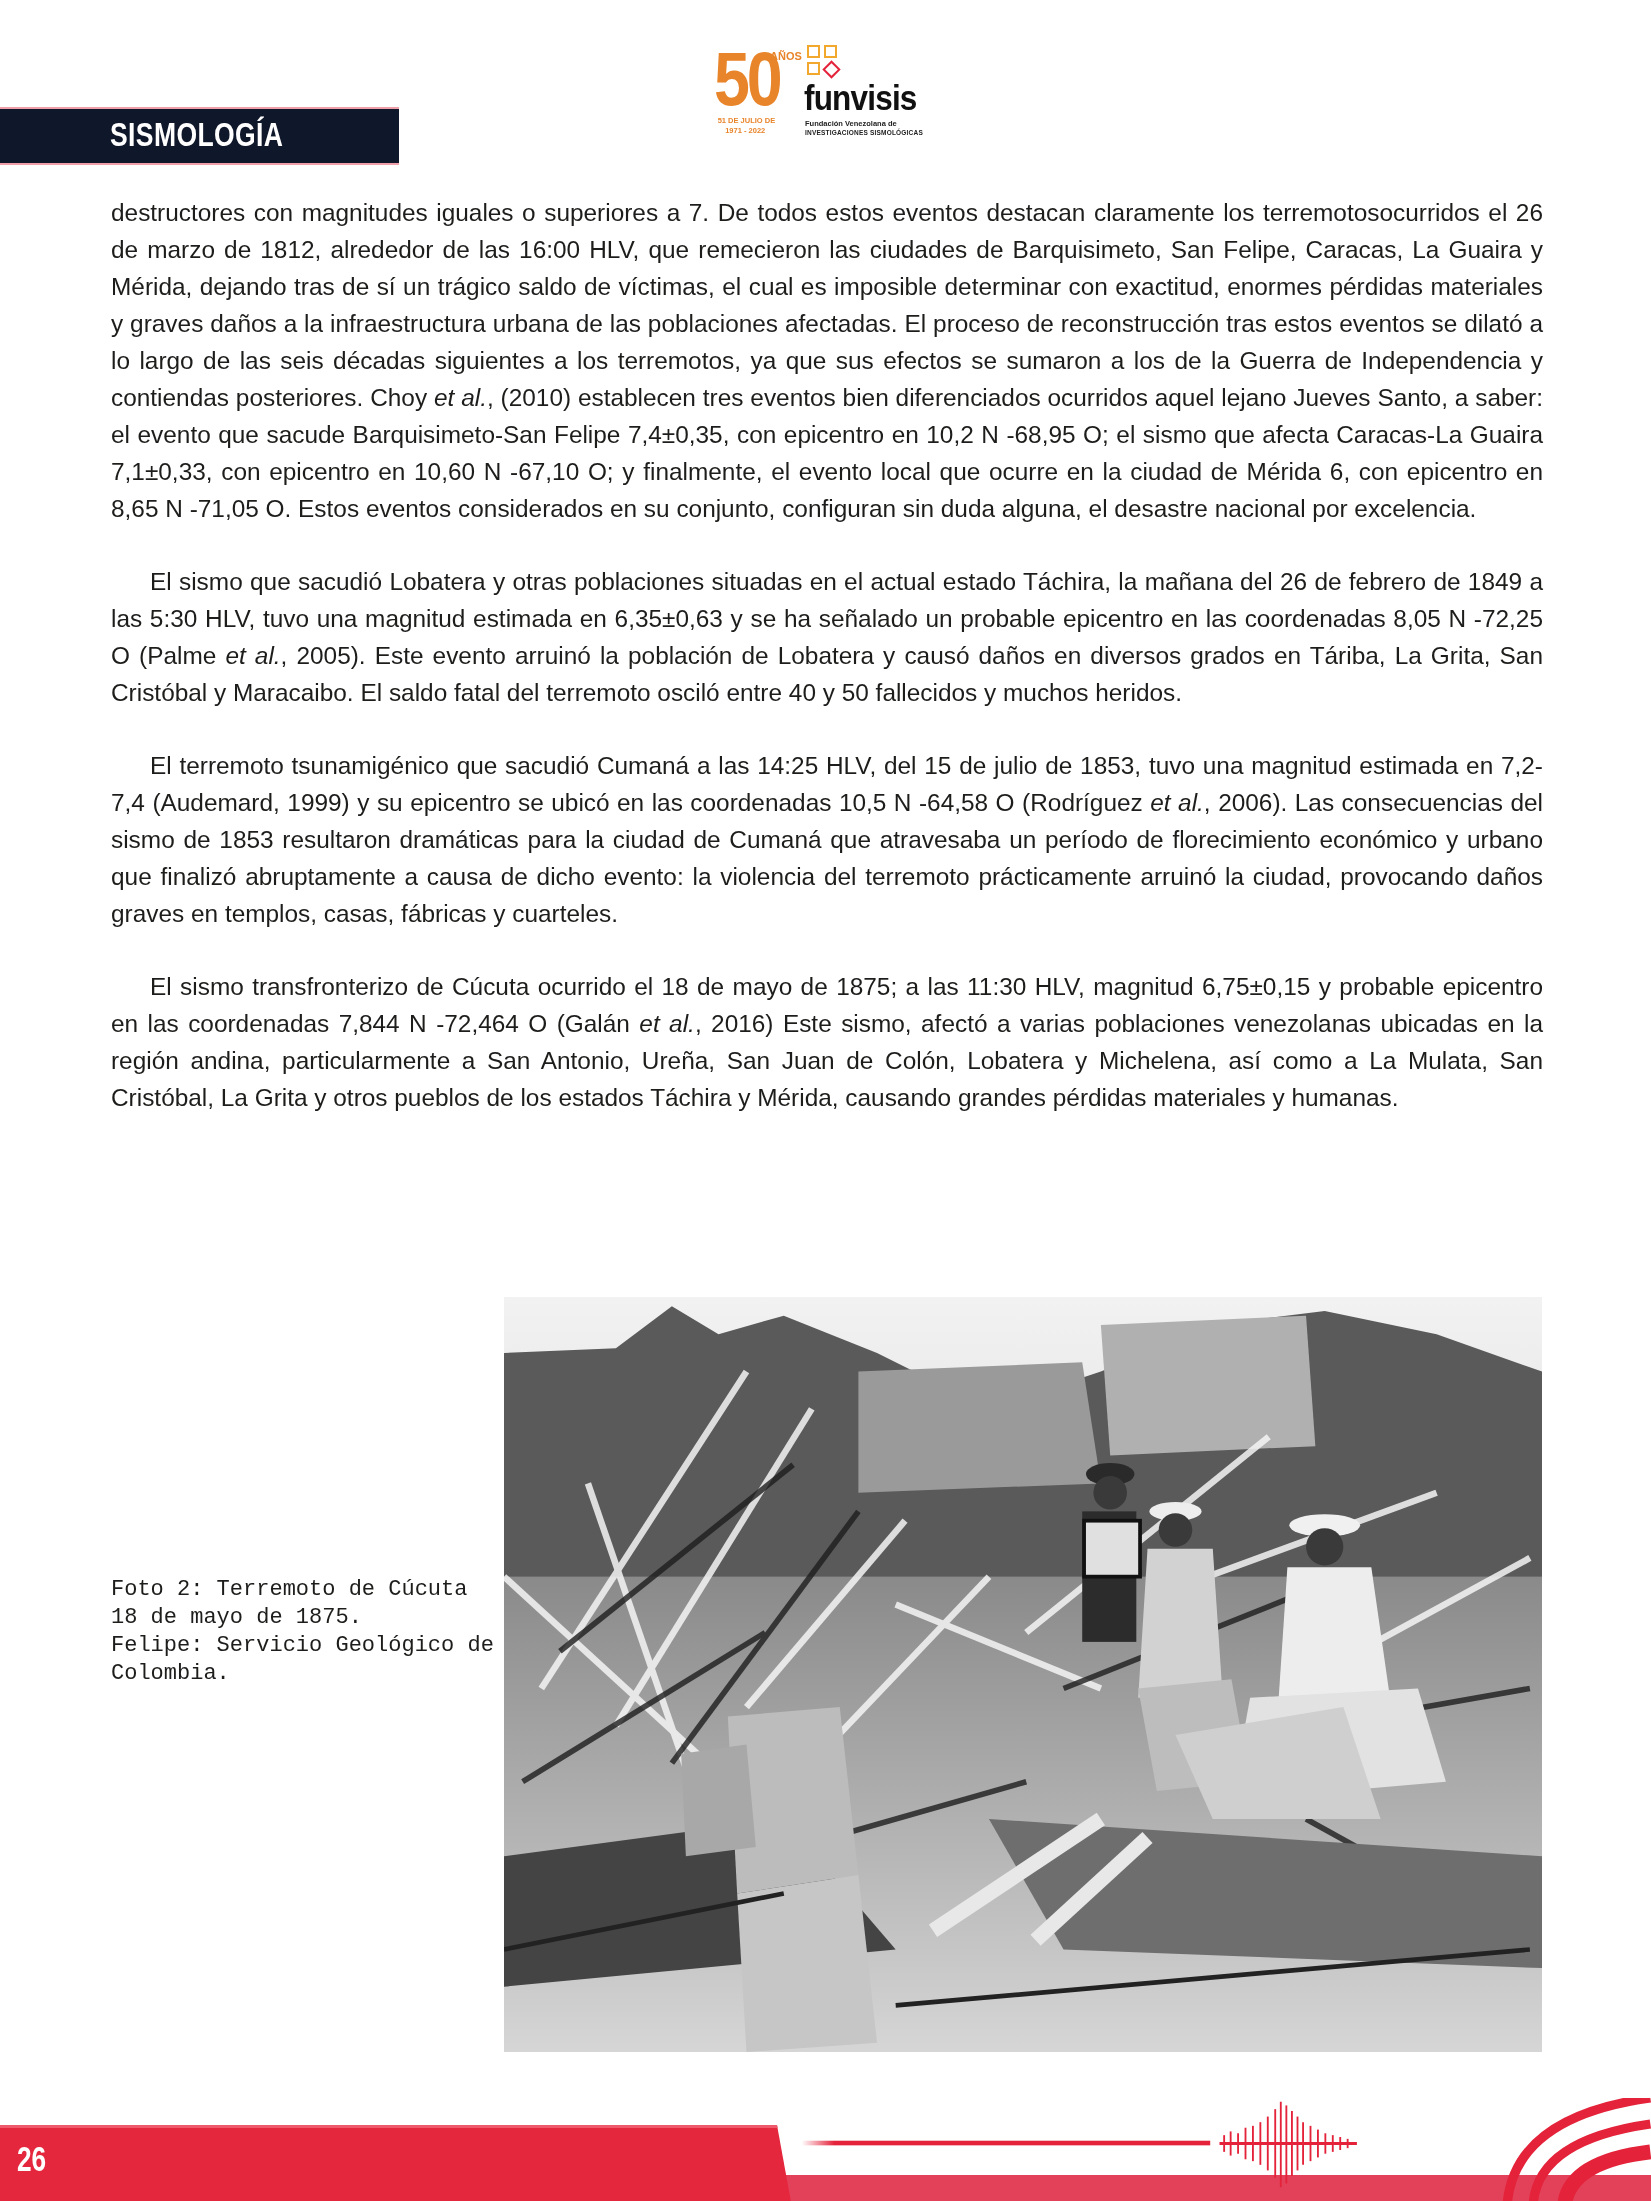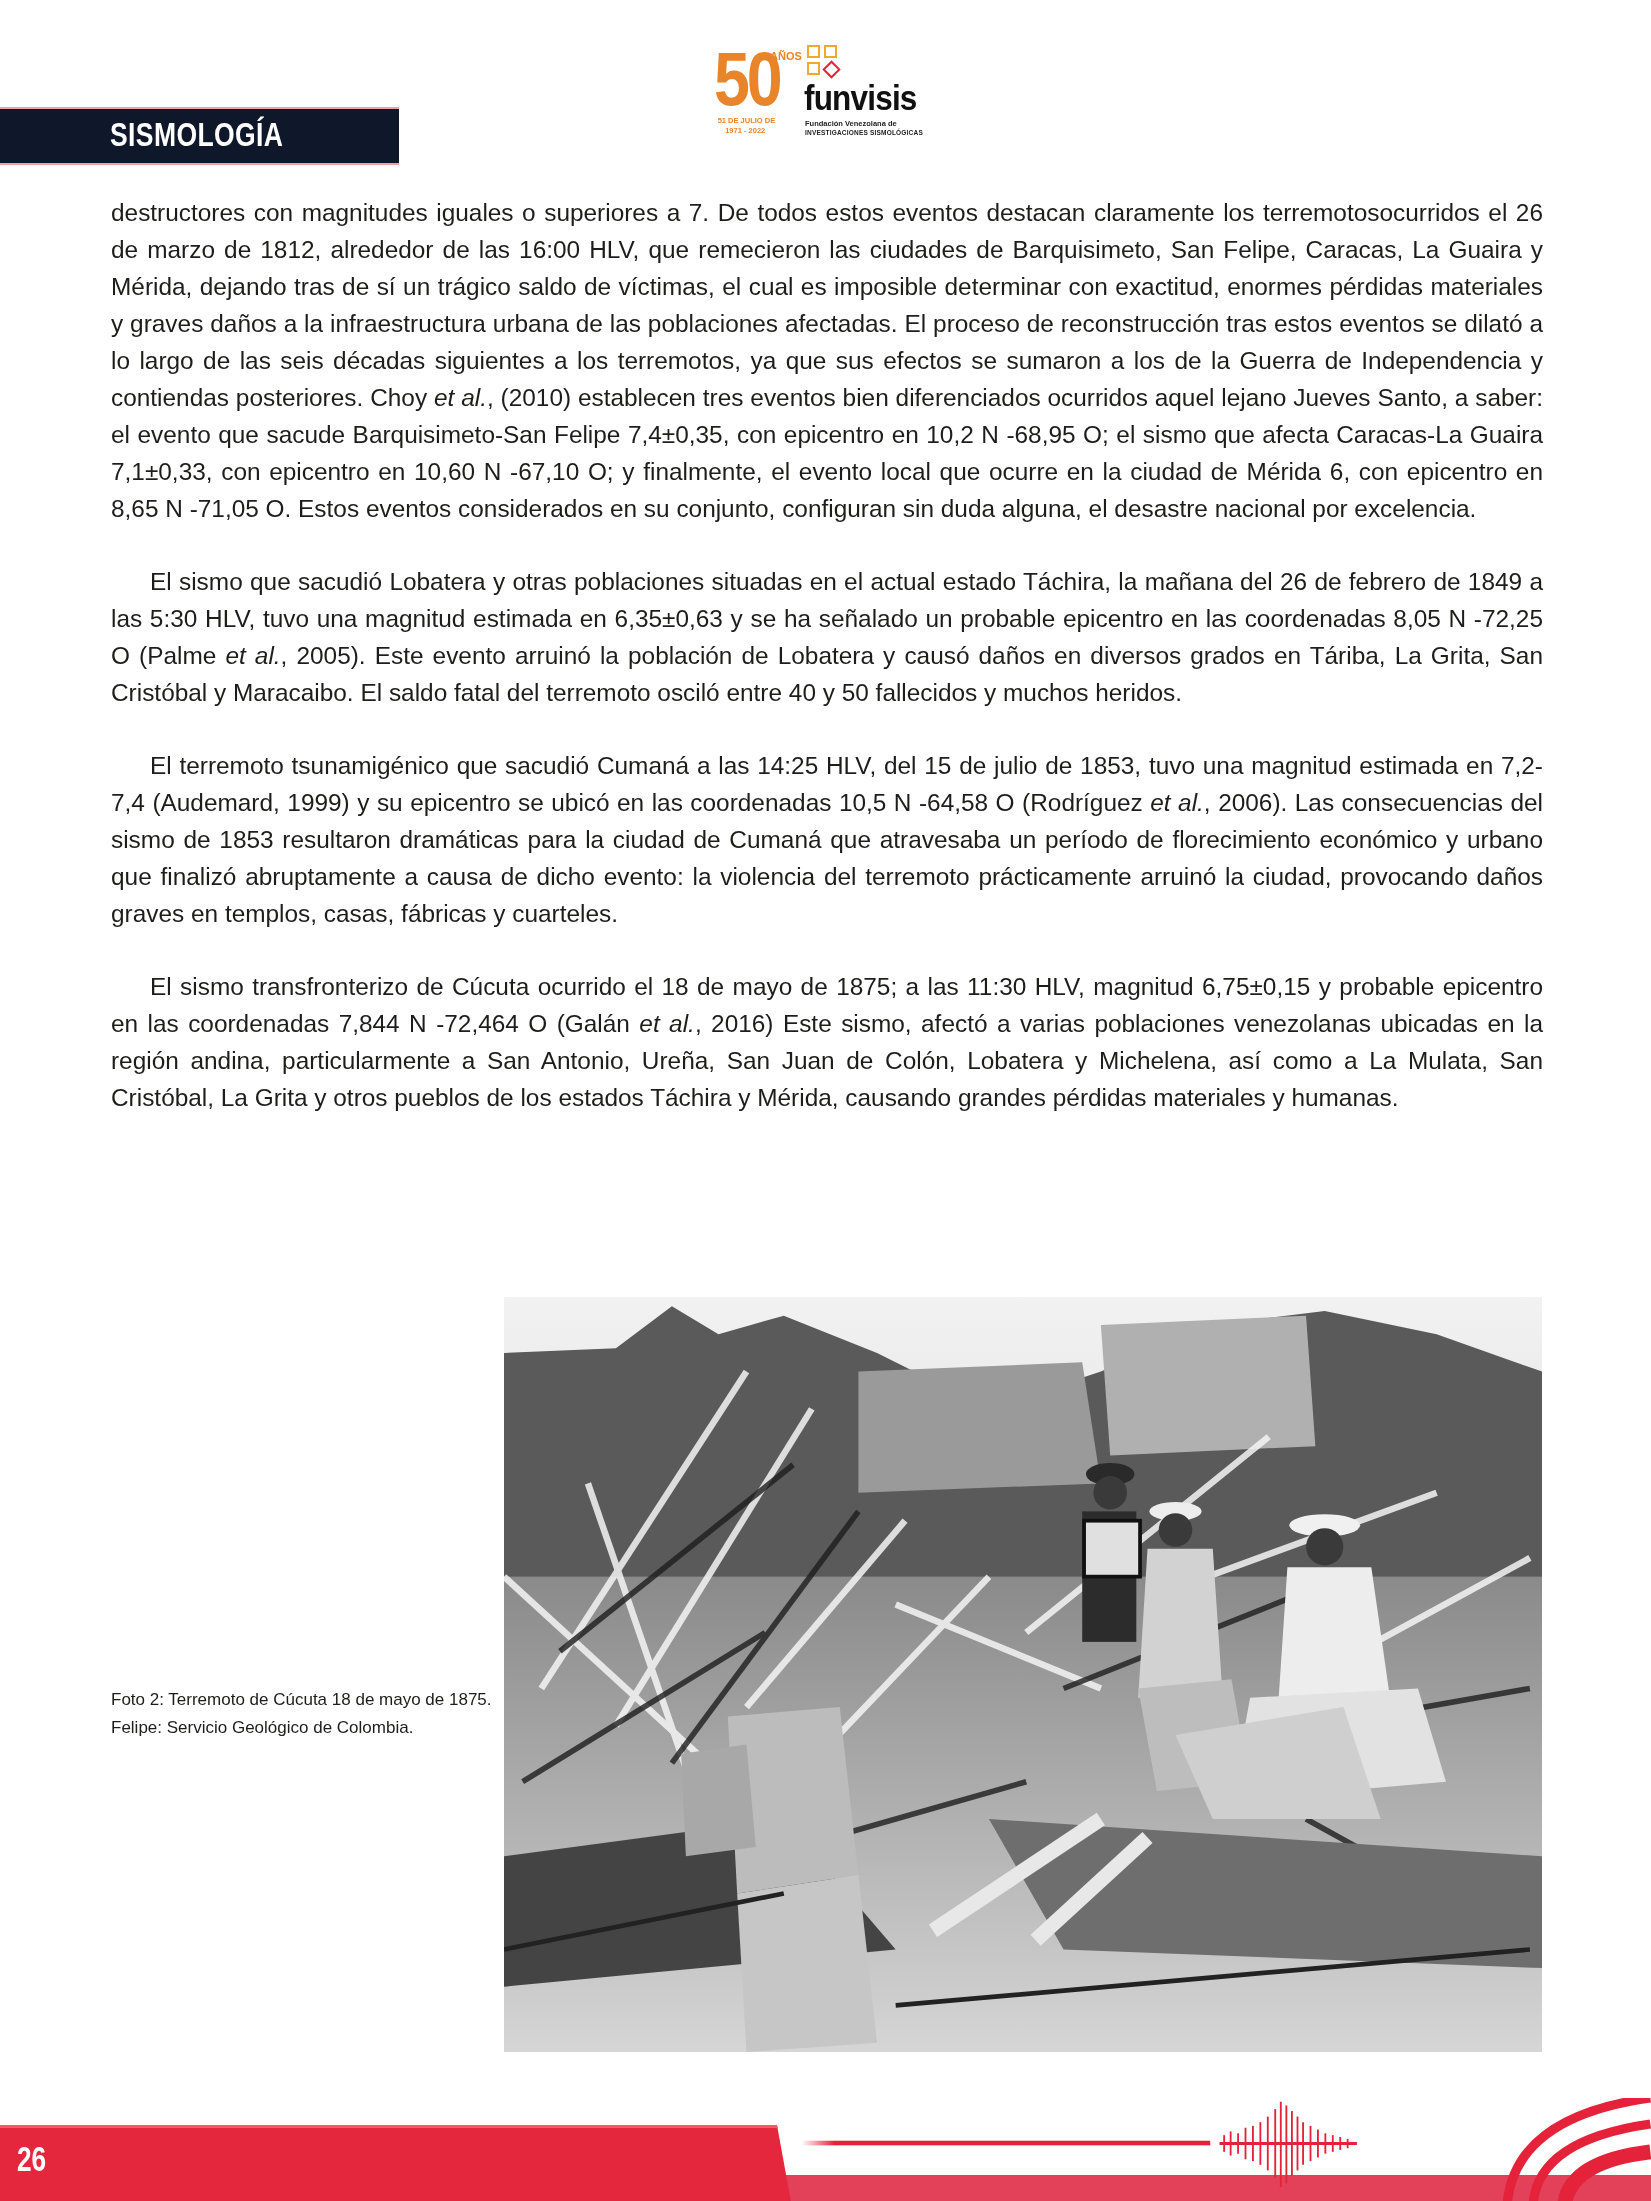--- a/index.html
+++ b/index.html
@@ -45,22 +45,22 @@
     font-family: "Liberation Sans", sans-serif; font-size: 24.4px; line-height: 37px;
     text-align: justify; color: #1d1d1b;
   }
   .body-text p { margin: 0 0 36px 0; }
   .body-text p.indent { text-indent: 39px; }
   .body-text p:first-child { text-indent: 0; }
   .body-text em { font-style: italic; }
 
   
   .photo-caption {
-    position: absolute; left: 111px; top: 1686px; width: 392px;
-    font-size: 17px; line-height: 28px; color: #1d1d1b;
+    position: absolute; left: 111px; top: 1576px; width: 392px;
+    font-size: 22px; line-height: 28px; color: #1d1d1b; font-family: Liberation Mono, monospace;
   }
   .photo {
     position: absolute; left: 504px; top: 1297px; width: 1038px; height: 755px;
     background: #d8d8d8; overflow: hidden;
   }
   .photo svg { width: 100%; height: 100%; display: block; }
 
   
   .footer-left {
     position: absolute; left: 0; top: 2125px; width: 802px; height: 77px;

